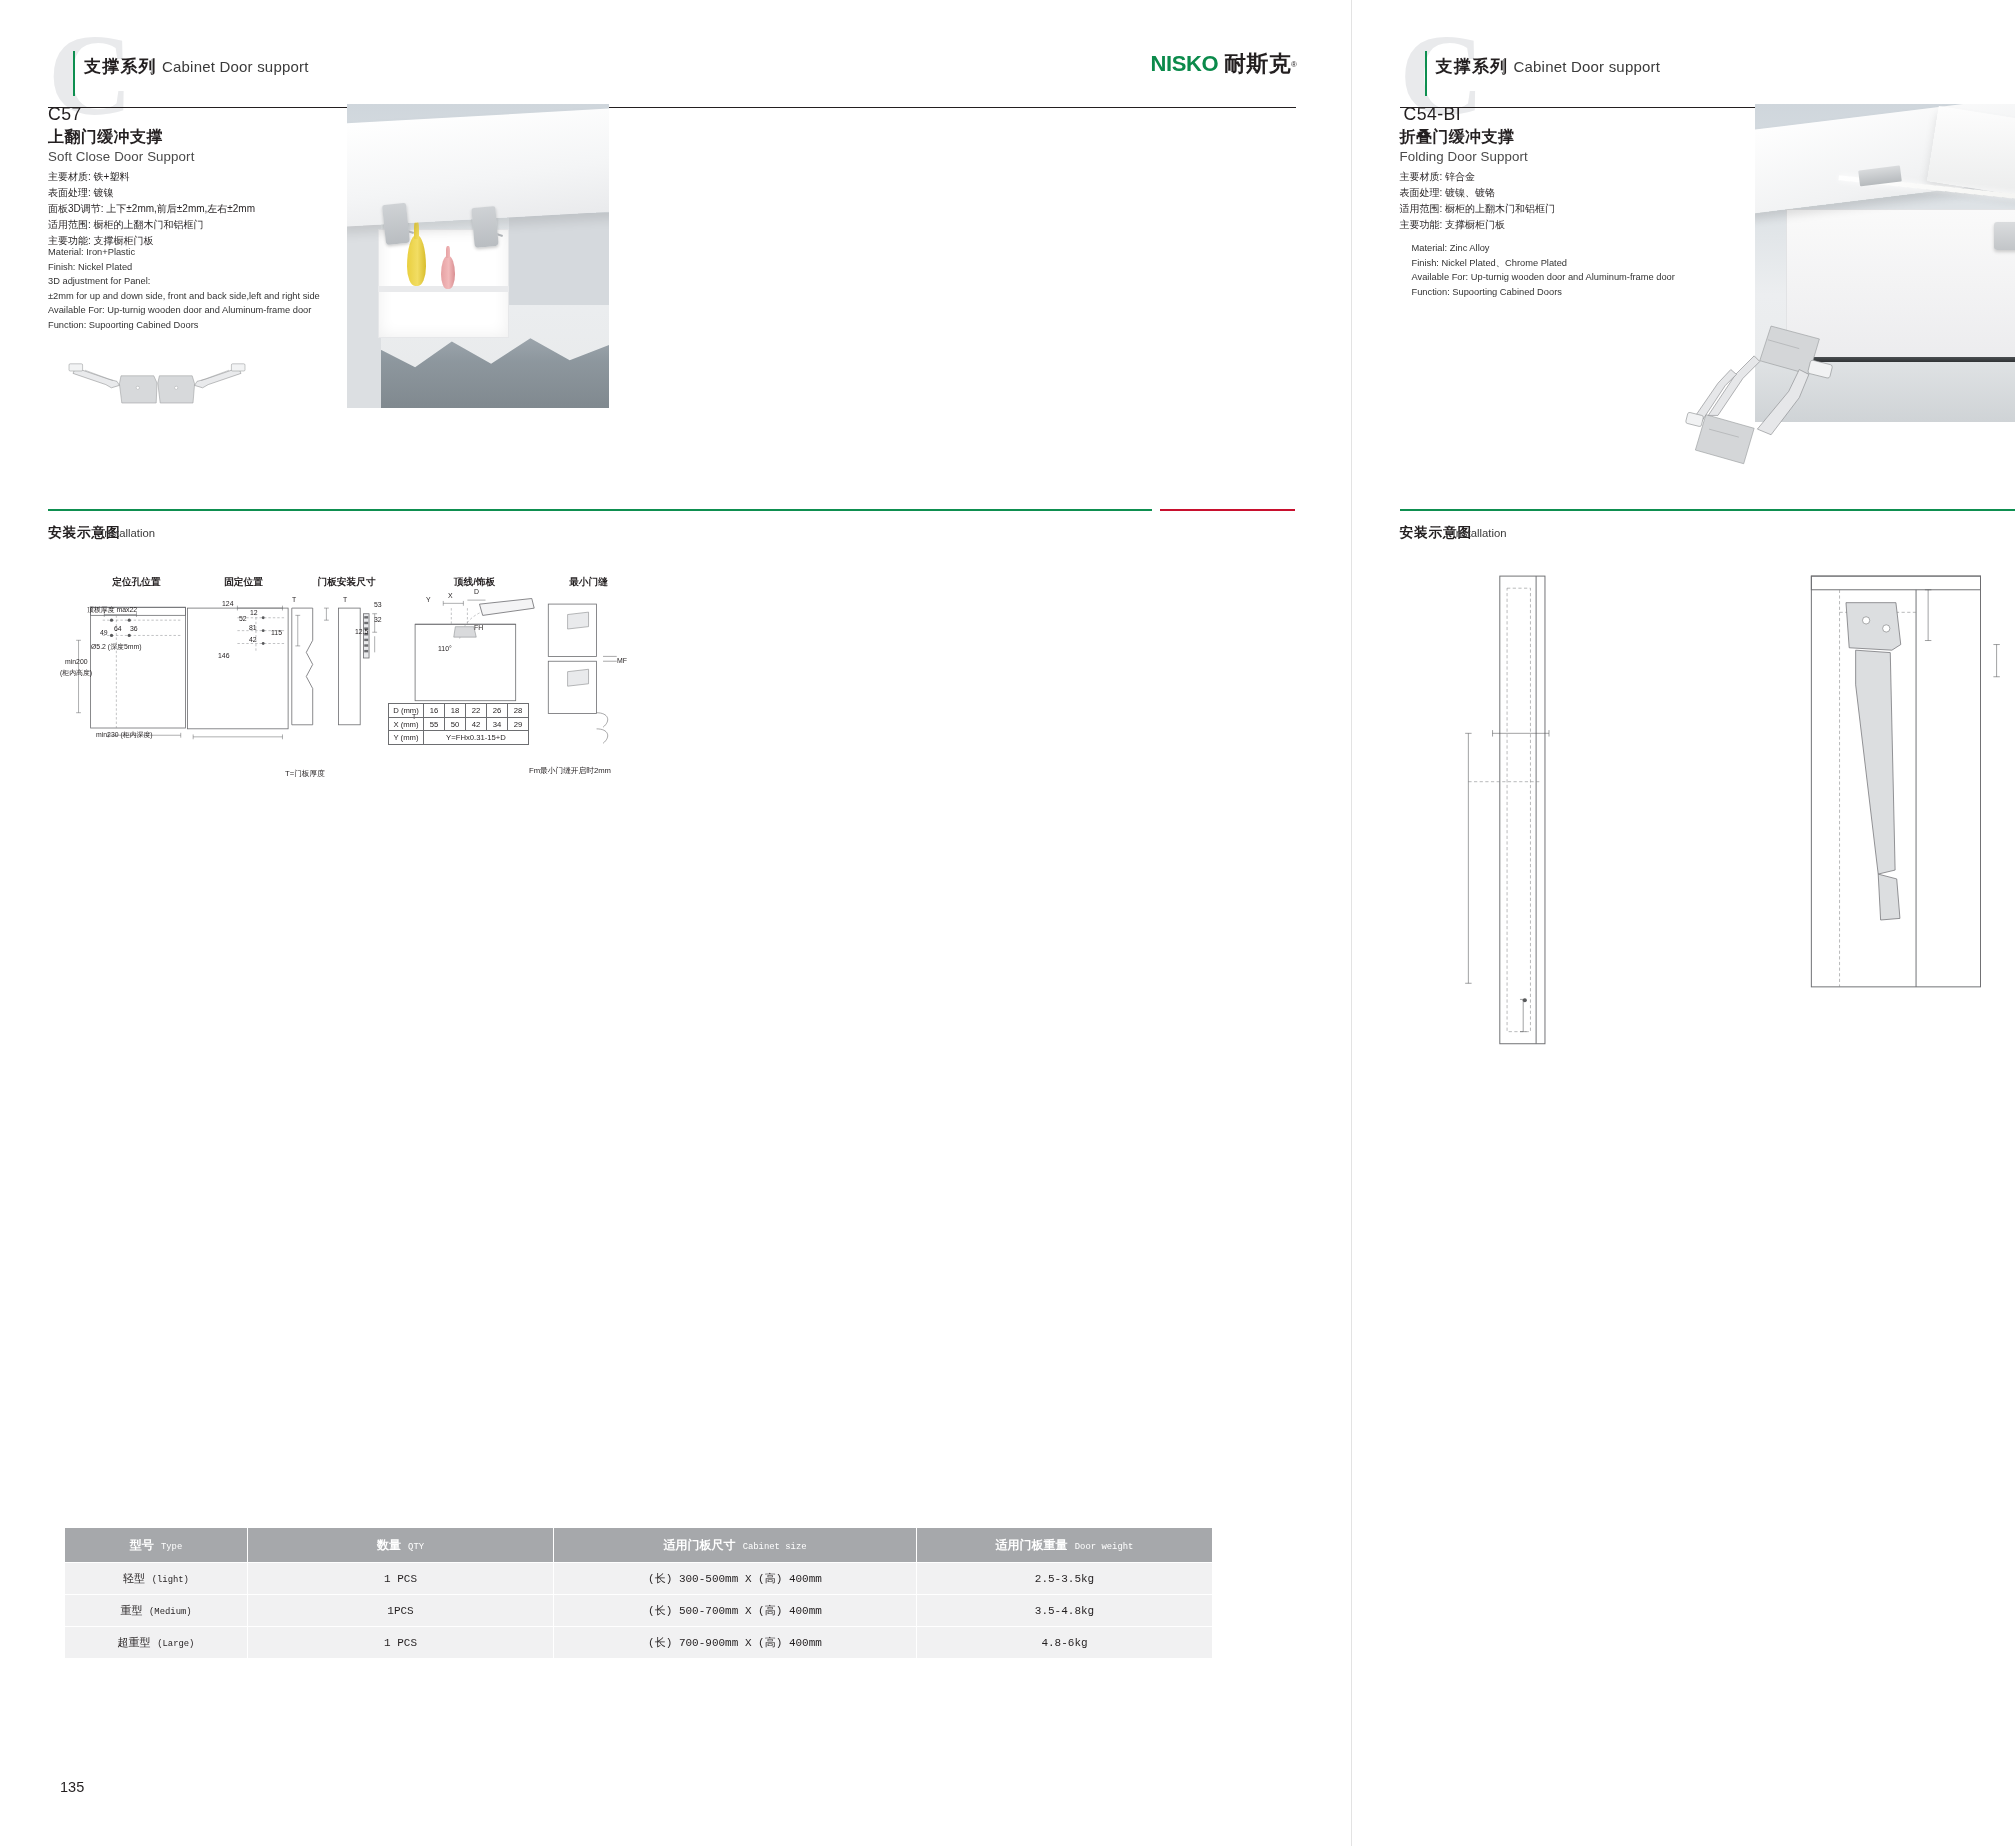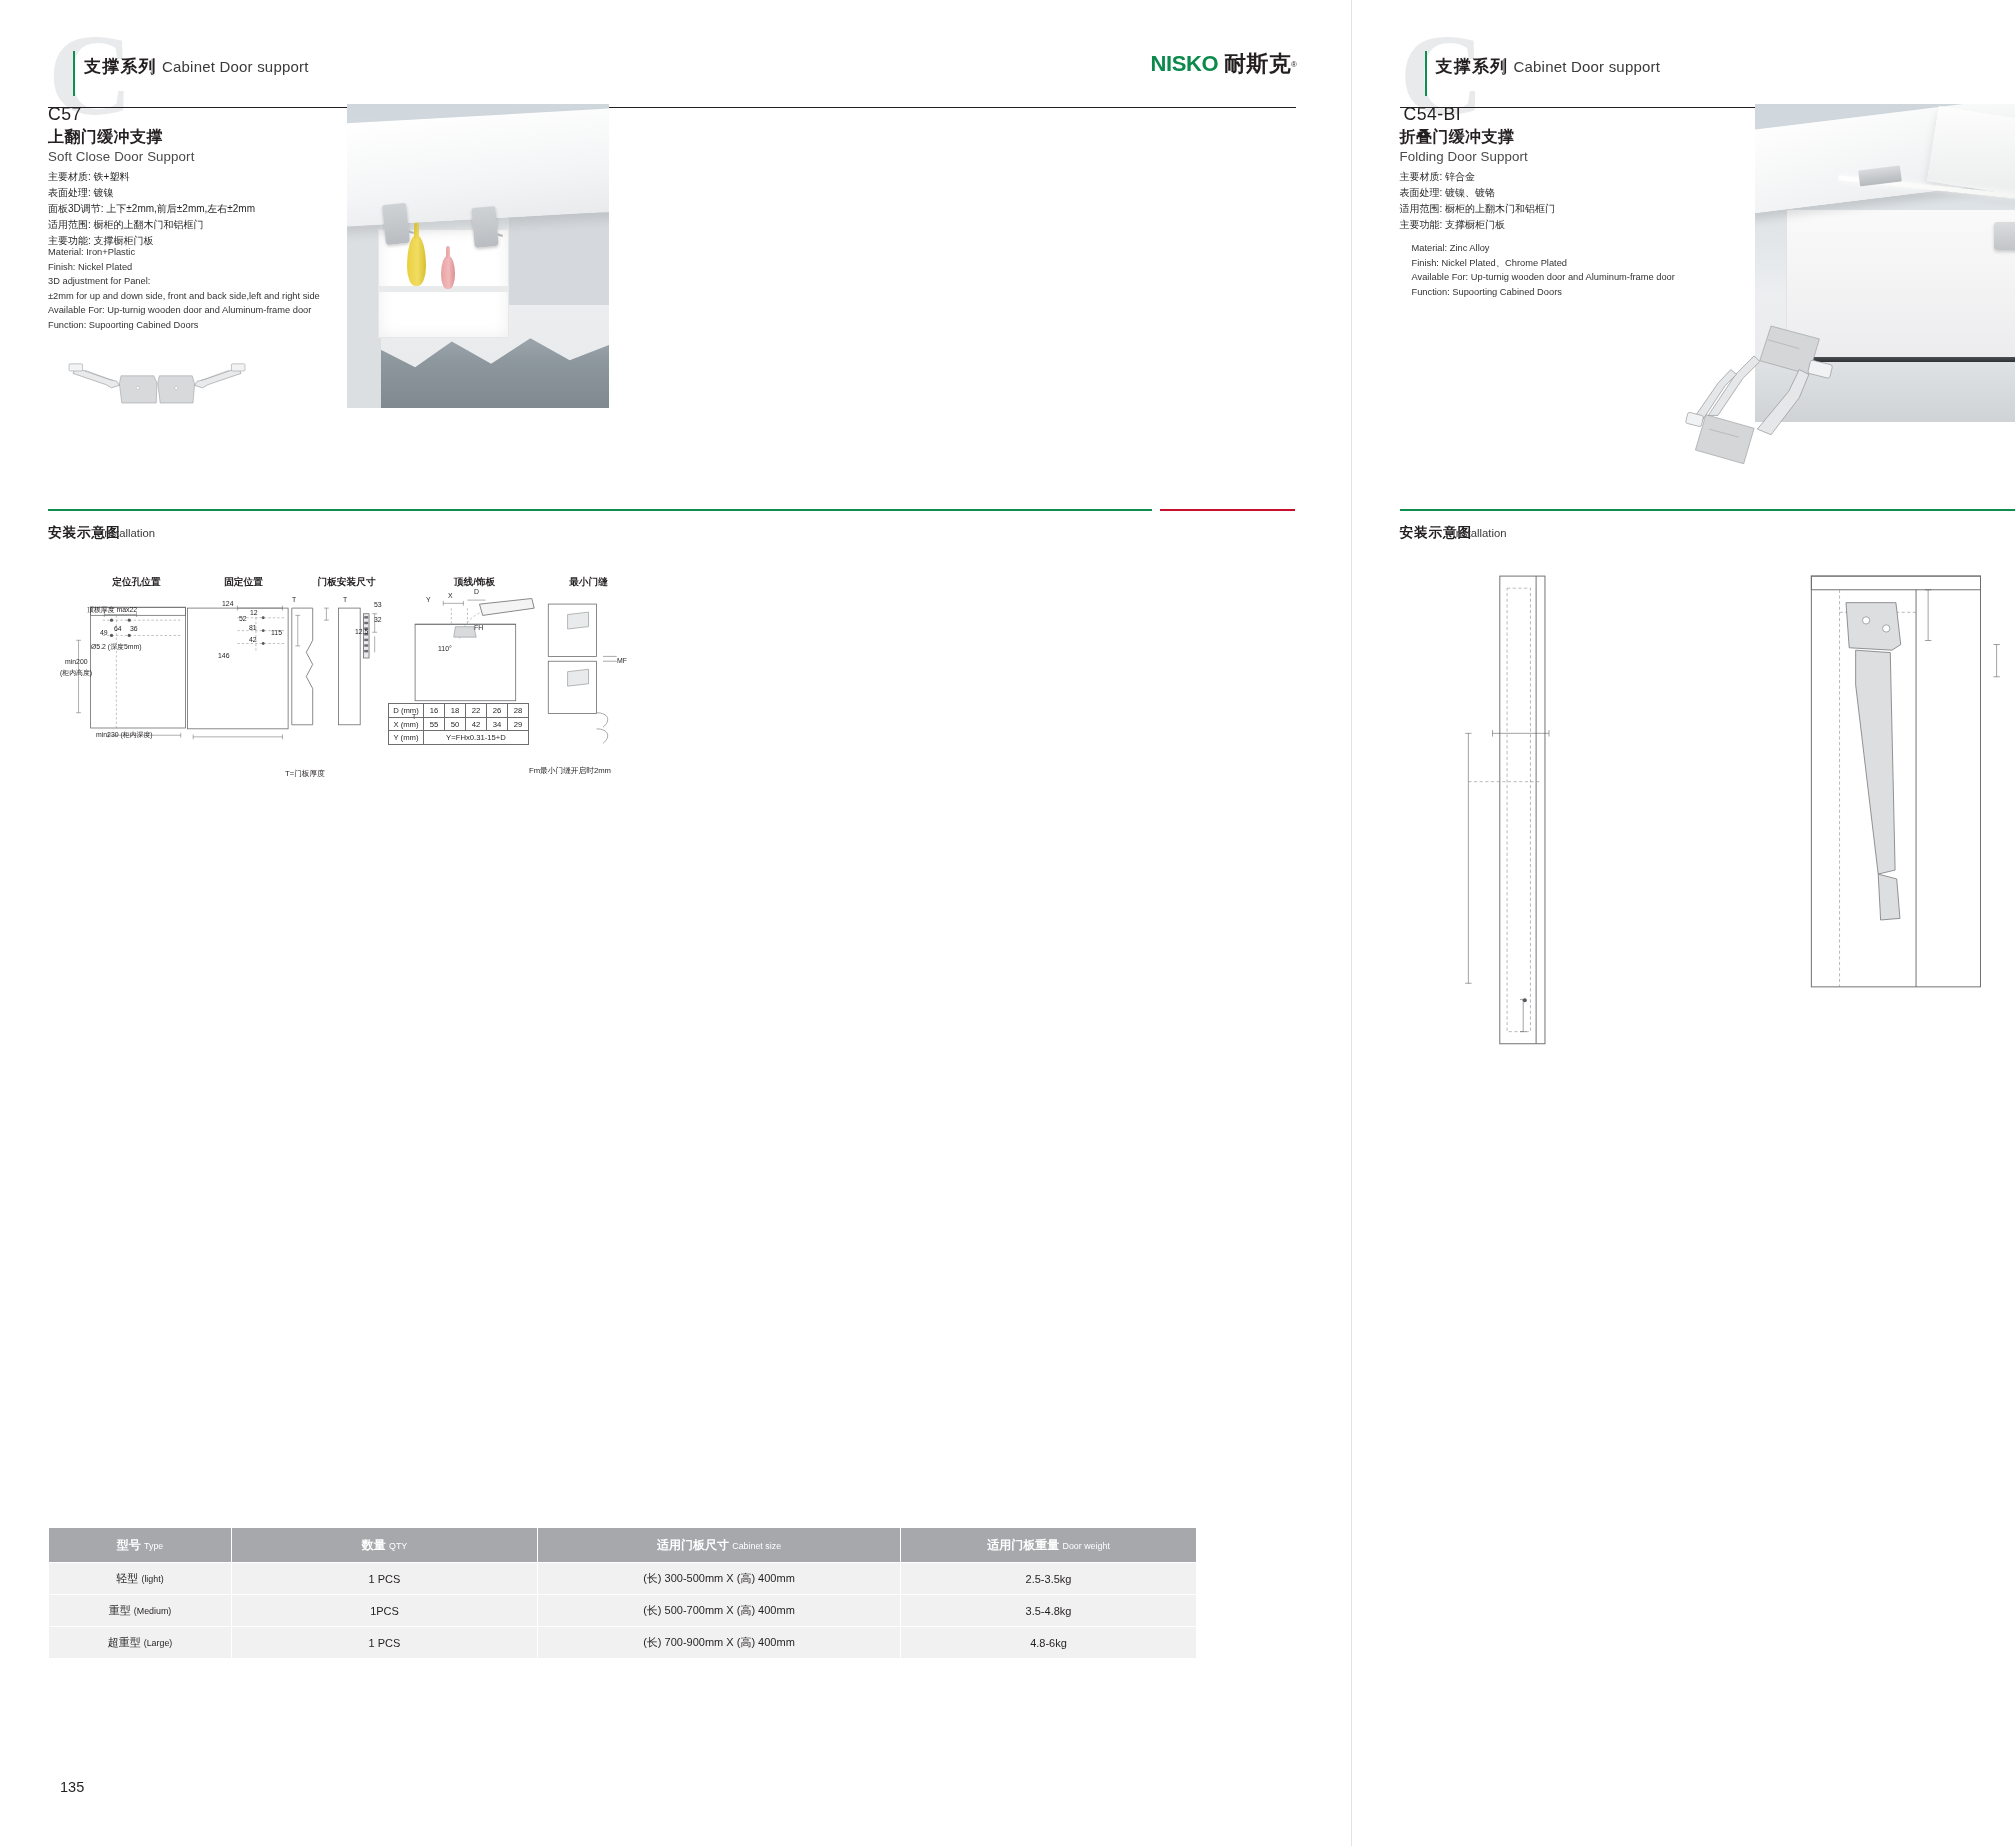--- a/index.html
+++ b/index.html
@@ -165,21 +165,21 @@
 
   .dg-label { position:absolute; font-size:9.7px; color:#231f20; font-weight:700; text-align:center; }
   .dg-cap { position:absolute; font-size:7.7px; color:#231f20; }
   .dg-dim { position:absolute; font-size:6.9px; color:#231f20; }
 
   .diagbox { position:absolute; }
 
   
   table { border-collapse:collapse; }
 
-  .tbl-c57 { position:absolute; left:48px; top:1527px; width:1149px; }
+  .tbl-c57 { position:absolute; left:64px; top:1527px; width:1149px;font-family:Liberation Mono, monospace; }
   .tbl-c57 th, .tbl-c57 td {
     border:1.2px solid #ffffff;
     text-align:center; vertical-align:middle;
     font-size:11px; color:#231f20;
   }
   .tbl-c57 th { background:#a6a8ab; color:#ffffff; height:35px; font-weight:700; font-size:12px; }
   .tbl-c57 th .en { font-weight:400; font-size:8.9px; }
   .tbl-c57 td { background:#f1f1f2; height:32px; }
   .tbl-c57 td .en { font-size:8.9px; }
   .tbl-c57 .col1 { width:183px; }

